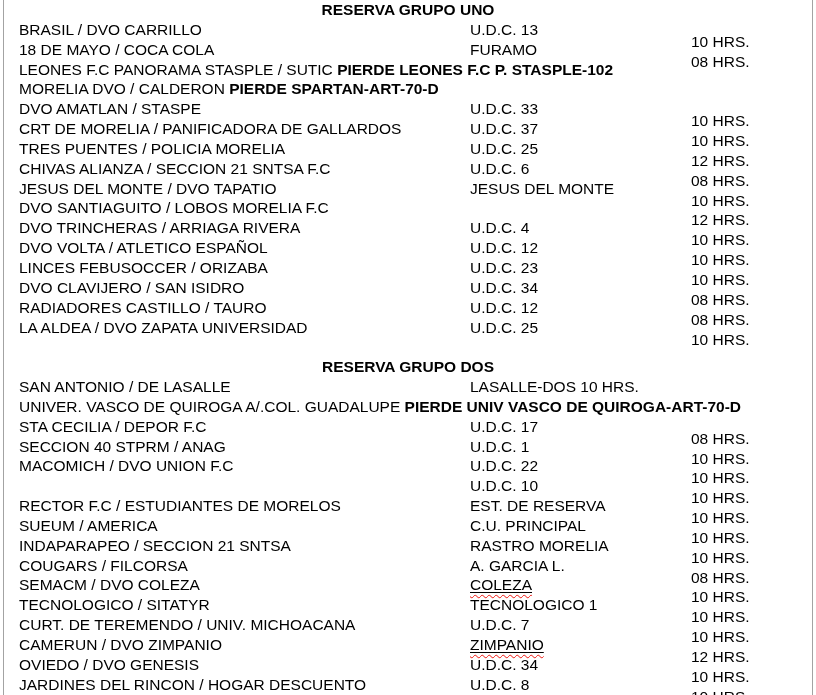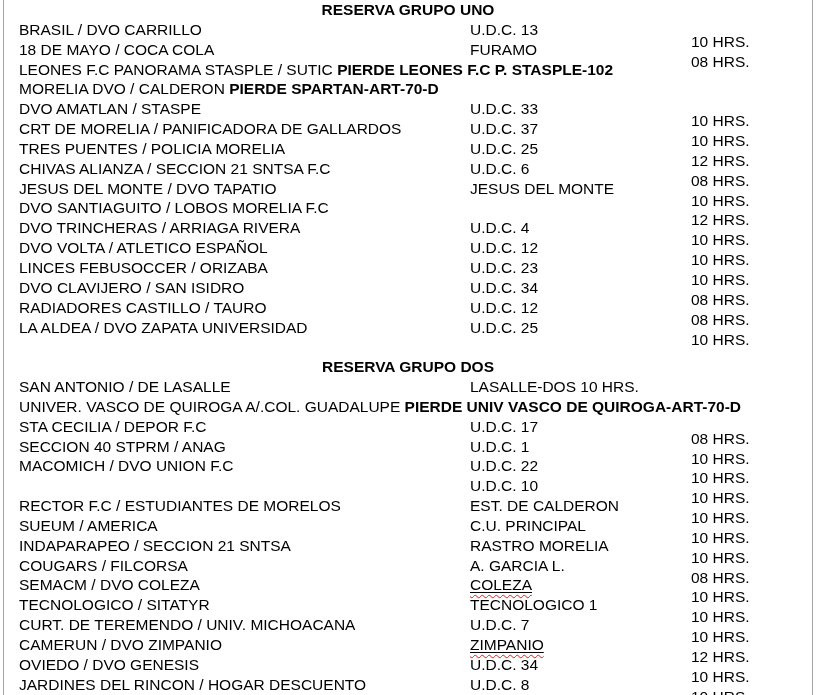--- a/index.html
+++ b/index.html
@@ -206,21 +206,21 @@
 
   <div class="line row">
     
     <span class="venue">U.D.C. 10</span>
     <span class="time">10 HRS.</span>
   </div>
 
   <div class="line row">
     <span class="match">RECTOR F.C / ESTUDIANTES DE MORELOS</span>
     
-    <span class="venue">EST. DE CALDERON</span>
+    <span class="venue">EST. DE RESERVA</span>
     <span class="time">10 HRS.</span>
   </div>
 
   <div class="line row">
     <span class="match">SUEUM / AMERICA</span>
     
     <span class="venue">C.U. PRINCIPAL</span>
     <span class="time">10 HRS.</span>
   </div>
 

